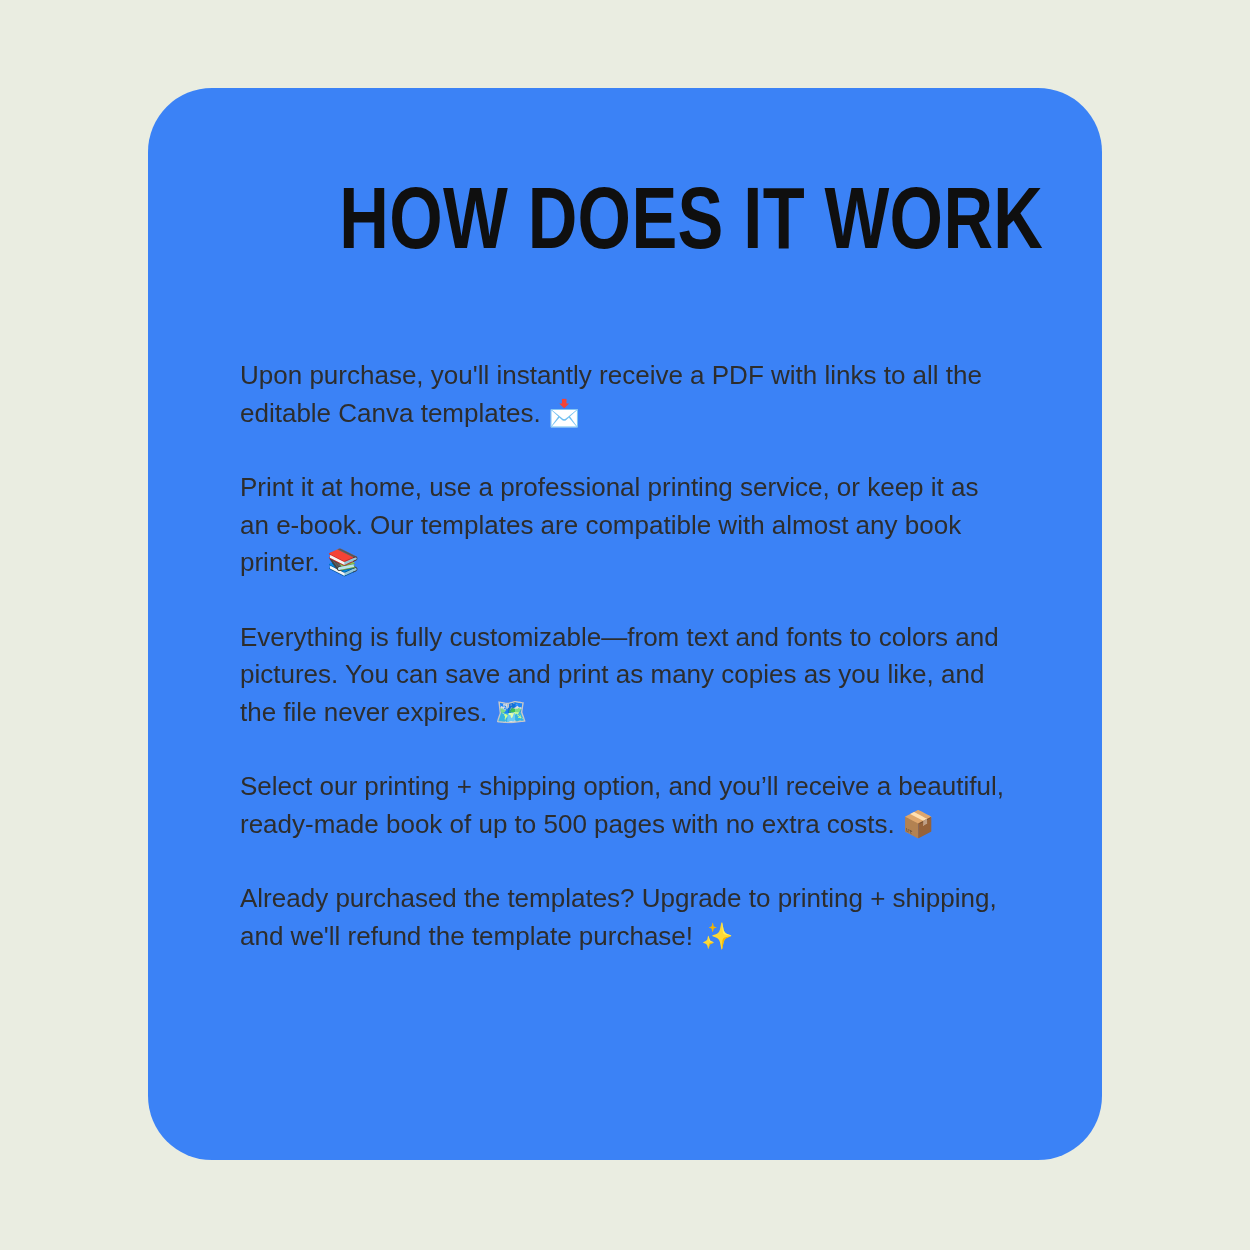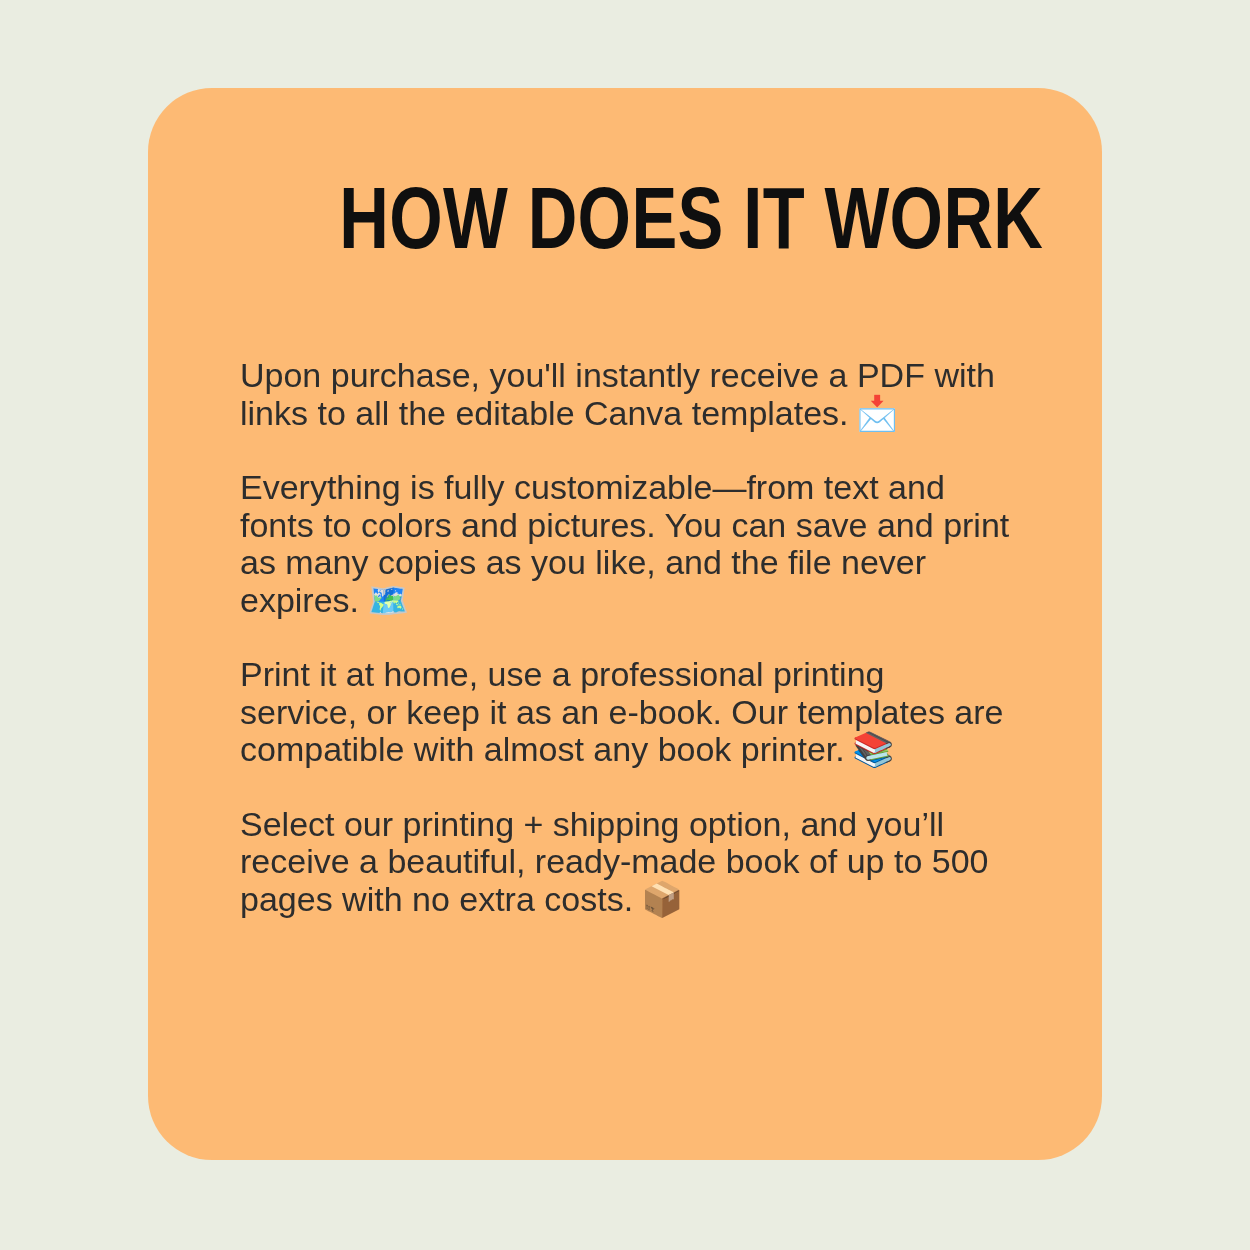--- a/index.html
+++ b/index.html
@@ -13,21 +13,21 @@
     position: relative;
     overflow: hidden;
     font-family: "Liberation Sans", sans-serif;
   }
   .card {
     position: absolute;
     left: 148px;
     top: 88px;
     width: 954px;
     height: 1072px;
-    background: #fdba74;
+    background: #3b82f6;
     border-radius: 64px;
     box-sizing: border-box;
     padding: 20px 92px 0 92px;
   }
   .title-wrap {
     text-align: center;
     margin: 0 0 30px 0;
     overflow: visible;
   }
   .title {
@@ -36,41 +36,42 @@
     font-weight: 900;
     font-size: 88px;
     line-height: 1.15;
     color: #0f0f0f;
     white-space: nowrap;
     transform: scaleX(0.78);
     transform-origin: center;
     letter-spacing: 0.5px;
   }
   .para {
-    font-size: 34px;
+    font-size: 26px;
     line-height: 37.5px;
     color: #2d2d2d;
     margin: 0 0 37px 0;
     max-width: 775px;
   }
   .emoji {
     margin-left: 8px;
     font-family: "DejaVu Sans", sans-serif;
   }
 </style>
 </head>
 <body>
 
 <div class="card">
   <div class="title-wrap">
     <h1 class="title">HOW DOES IT WORK</h1>
   </div>
 
   <p class="para"><span>Upon purchase, you'll instantly receive a PDF with links to all the editable Canva templates.</span><span class="emoji">📩</span></p>
 
+  <p class="para"><span>Print it at home, use a professional printing service, or keep it as an e-book. Our templates are compatible with almost any book printer.</span><span class="emoji">📚</span></p>
+
   <p class="para"><span>Everything is fully customizable—from text and fonts to colors and pictures. You can save and print as many copies as you like, and the file never expires.</span><span class="emoji">🗺️</span></p>
-
-  <p class="para"><span>Print it at home, use a professional printing service, or keep it as an e-book. Our templates are compatible with almost any book printer.</span><span class="emoji">📚</span></p>
 
   <p class="para"><span>Select our printing + shipping option, and you’ll receive a beautiful, ready-made book of up to 500 pages with no extra costs.</span><span class="emoji">📦</span></p>
 
+  <p class="para"><span>Already purchased the templates? Upgrade to printing + shipping, and we'll refund the template purchase!</span><span class="emoji">✨</span></p>
 
 </div>
 
 </body></html>

